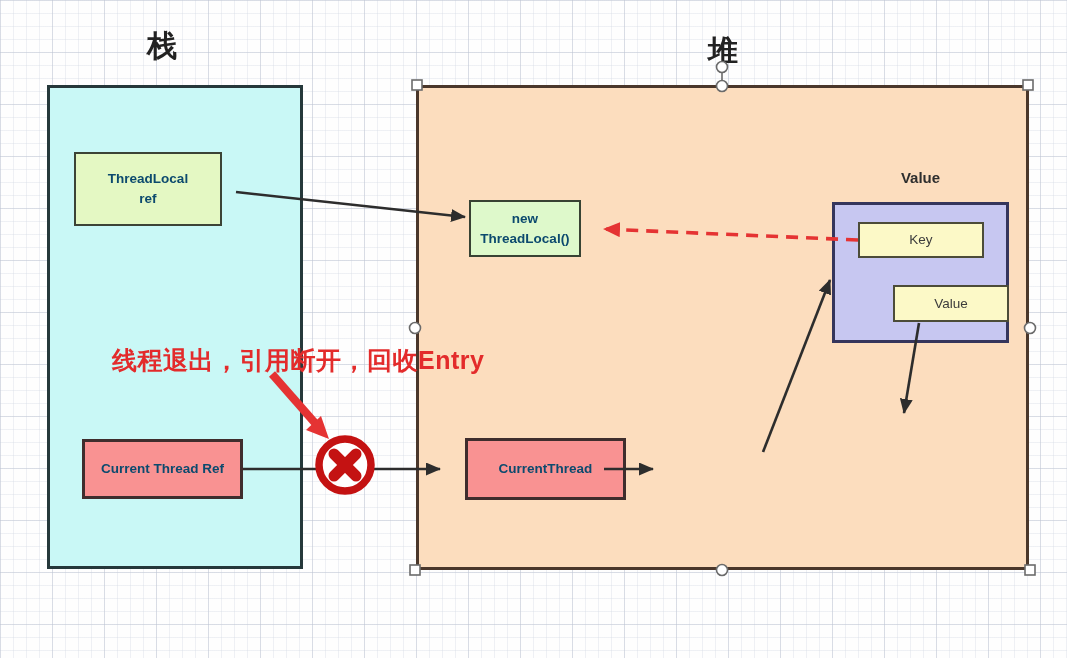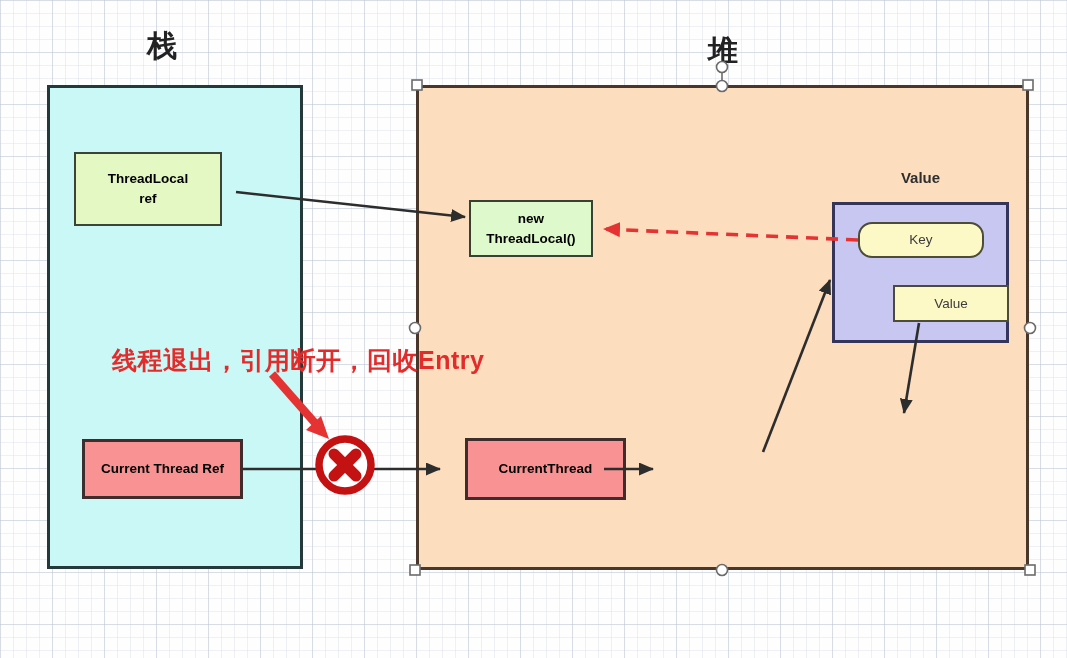--- a/index.html
+++ b/index.html
@@ -11,31 +11,31 @@
       linear-gradient(to right, rgba(190,196,210,.45) 1px, transparent 1px),
       linear-gradient(to bottom, rgba(190,196,210,.45) 1px, transparent 1px),
       linear-gradient(to right, rgba(214,219,230,.38) 1px, transparent 1px),
       linear-gradient(to bottom, rgba(214,219,230,.38) 1px, transparent 1px);
     background-size:52px 52px,52px 52px,13px 13px,13px 13px;
   }
   .abs{position:absolute;box-sizing:border-box;}
   .region-title{font-weight:bold;font-size:30px;color:#222;letter-spacing:2px;}
   .node{
     display:flex;align-items:center;justify-content:center;text-align:center;
-    font-weight:bold;font-size:13.5px;color:#000000;line-height:1.45;
+    font-weight:bold;font-size:13.5px;color:#0c4a6e;line-height:1.45;
     white-space:pre-line;
   }
   .stack-box{left:47px;top:85px;width:256px;height:484px;background:#c9f8f6;border:3px solid #25383a;}
   .heap-box{left:416px;top:85px;width:613px;height:485px;background:#fcddbe;border:3px solid #4a372b;}
   .tl-ref{left:74px;top:152px;width:148px;height:74px;background:#e4f8c3;border:2px solid #3c4436;}
-  .new-tl{left:469px;top:200px;width:124px;height:57px;background:#def9cb;border:2px solid #384233;}
+  .new-tl{left:469px;top:200px;width:112px;height:57px;background:#def9cb;border:2px solid #384233;}
   .entry-outer{left:832px;top:202px;width:177px;height:141px;background:#c7c7f1;border:3px solid #35355c;}
   .entry-label{left:832px;top:169px;width:177px;text-align:center;font-weight:bold;font-size:15px;color:#2e2e2e;}
   .kv{background:#fcf9c7;border:2px solid #4c4c38;font-weight:normal;font-size:13.5px;color:#3c3c3c;}
-  .key-box{left:858px;top:222px;width:126px;height:36px;border-radius:14px;}
+  .key-box{left:858px;top:222px;width:126px;height:36px;}
   .value-box{left:893px;top:285px;width:116px;height:37px;}
   .pink{background:#f99292;border:3px solid #3f2d2d;}
   .ctr{left:82px;top:439px;width:161px;height:60px;}
   .ct{left:443px;top:438px;width:161px;height:62px;margin-left:22px;}
   .map{left:656px;top:439px;width:110px;height:61px;}
   .t-value{left:838px;top:440px;width:180px;font-weight:bold;font-size:17px;color:#2e2e2e;}
   .annotation{left:112px;top:344px;font-size:25px;font-weight:bold;color:#e32b2b;letter-spacing:.5px;white-space:nowrap;}
   svg.overlay{position:absolute;left:0;top:0;pointer-events:none;}
 </style>
 </head>

